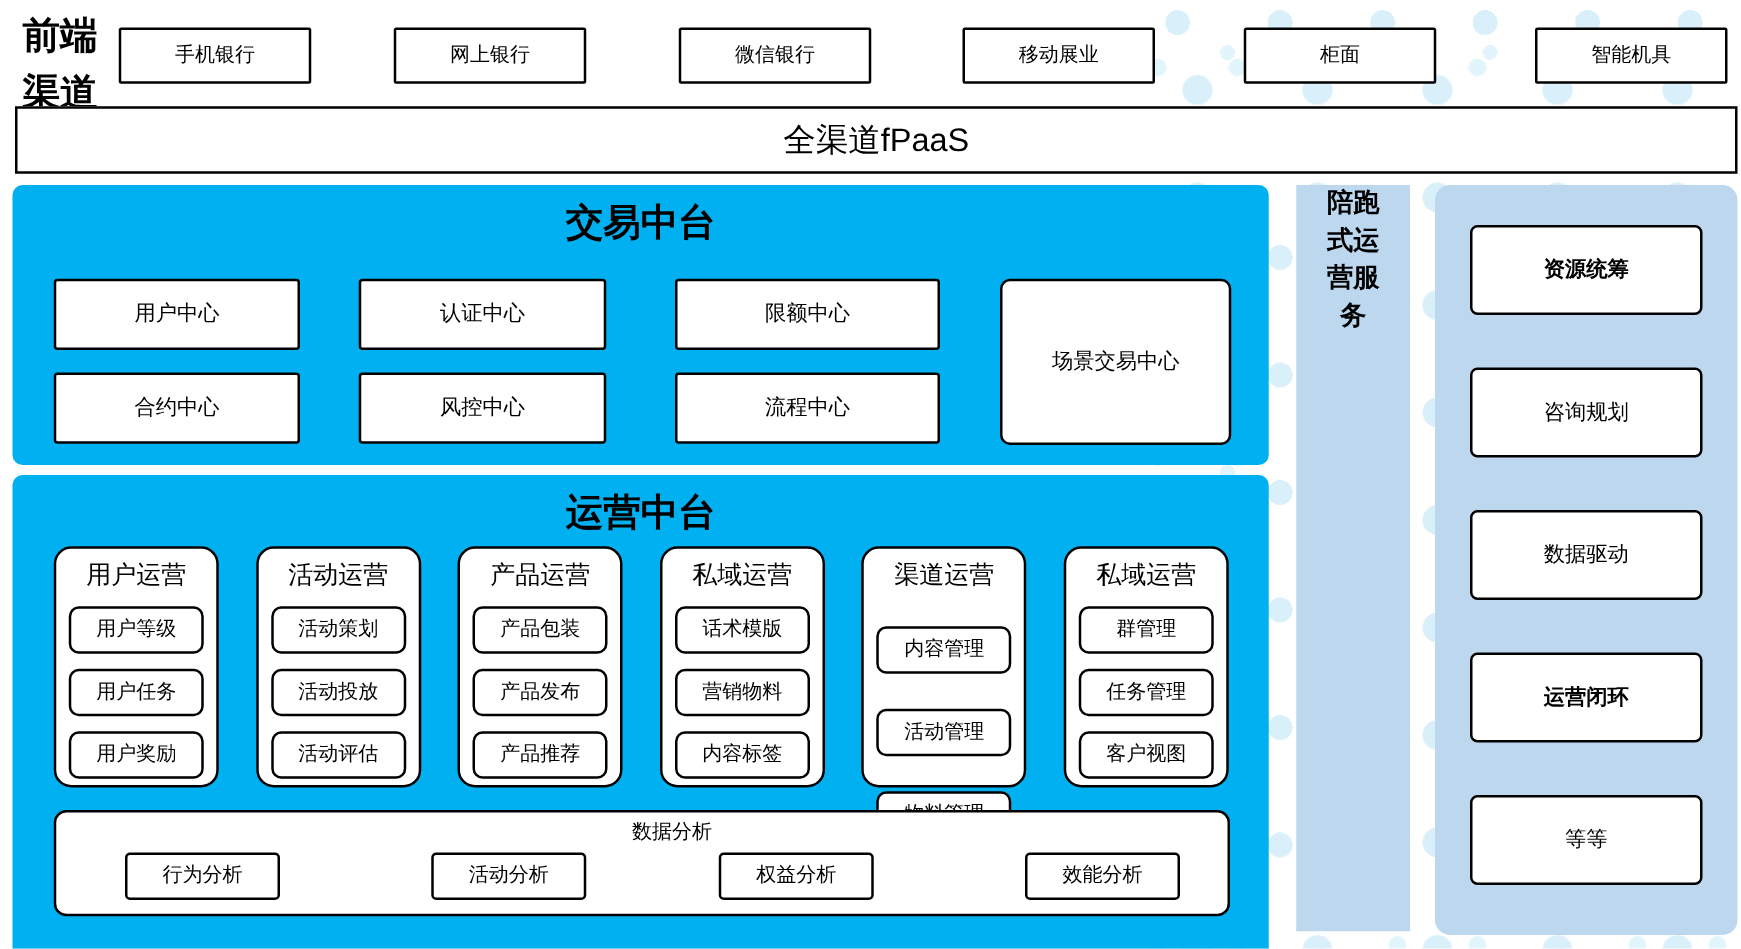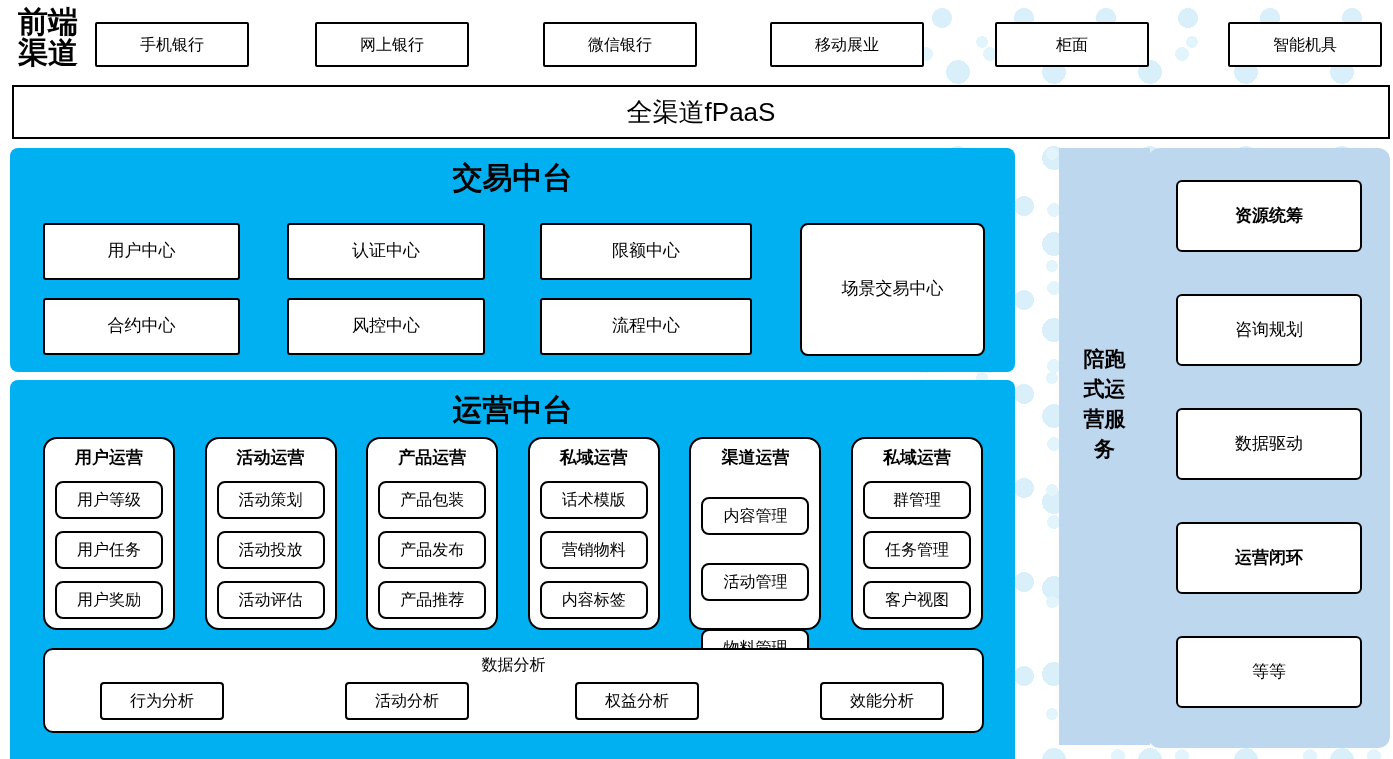--- a/index.html
+++ b/index.html
@@ -21,21 +21,21 @@
   
   .box{
     position:absolute;box-sizing:border-box;background:#fff;border:2px solid #000;
     display:flex;align-items:center;justify-content:center;
     font-size:16px;line-height:1.2;z-index:2;
   }
   
   .front-label{
     position:absolute;left:4px;top:6px;width:88px;z-index:2;
     font-family:"Liberation Serif","DejaVu Serif",serif;
-    font-weight:bold;font-size:30px;line-height:31px;text-align:center;
+    font-weight:bold;font-size:30px;line-height:46px;text-align:center;
   }
   .channel-box{top:22px;height:45px;width:154px;border-radius:2px;}
   
   .fpaas{
     position:absolute;left:12px;top:85px;width:1378px;height:54px;box-sizing:border-box;
     background:#fff;border:2px solid #000;display:flex;align-items:center;justify-content:center;
     font-size:26px;z-index:2;
   }
   
   .section{
@@ -50,36 +50,36 @@
   .trans{top:148px;height:224px;}
   .ops{top:380px;height:448px;}
   .center-box{height:57px;font-size:17px;border-radius:3px;}
   .tall-box{left:790px;top:75px;width:185px;height:133px;font-size:17px;border-radius:8px;}
   
   .ops-column{
     position:absolute;top:57px;width:132px;height:193px;box-sizing:border-box;
     background:#fff;border:2.5px solid #000;border-radius:14px;z-index:2;
     display:flex;flex-direction:column;align-items:center;
   }
-  .ops-column-header{font-size:17px;font-weight:700;margin-top:7px;}
+  .ops-column-header{font-size:20px;font-weight:400;margin-top:7px;}
   .ops-item{
     position:static;width:108px;height:38px;margin-top:12px;flex:none;
     border-radius:8px;font-size:16px;
   }
   
   .analysis{
     position:absolute;left:33px;top:268px;width:941px;height:85px;box-sizing:border-box;
     background:#fff;border:2px solid #000;border-radius:10px;z-index:2;
   }
-  .analysis-header{position:absolute;top:5px;left:0;width:100%;text-align:center;font-size:16px;}
+  .analysis-header{position:absolute;top:5px;left:0;width:100%;text-align:center;font-size:16px;padding-left:24px;}
   .analysis-box{top:32px;height:38px;width:124px;border-radius:4px;}
   
   .sidebar{
     position:absolute;left:1037px;top:148px;width:91px;height:597px;background:var(--panel);
-    display:flex;align-items:center;justify-content:center;z-index:1;margin-left:22px;
+    display:flex;justify-content:center;z-index:1;
   }
   .sidebar-text{
     width:50px;text-align:center;font-size:21px;line-height:30px;font-weight:600;
     margin-bottom:86px;word-break:break-all;
   }
   .right-panel{
     position:absolute;left:1148px;top:148px;width:242px;height:600px;
     background:var(--panel);border-radius:12px;z-index:1;
   }
   .service-box{left:28px;width:186px;height:72px;font-size:17px;border-radius:6px;}

